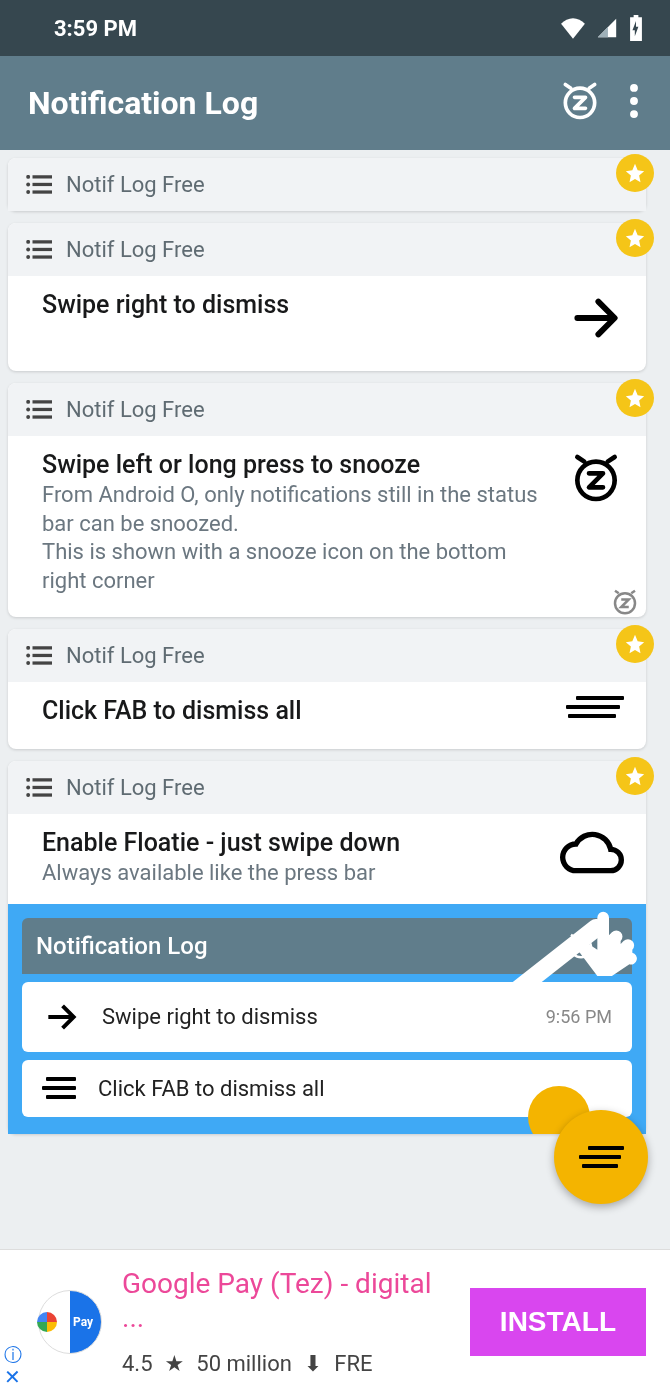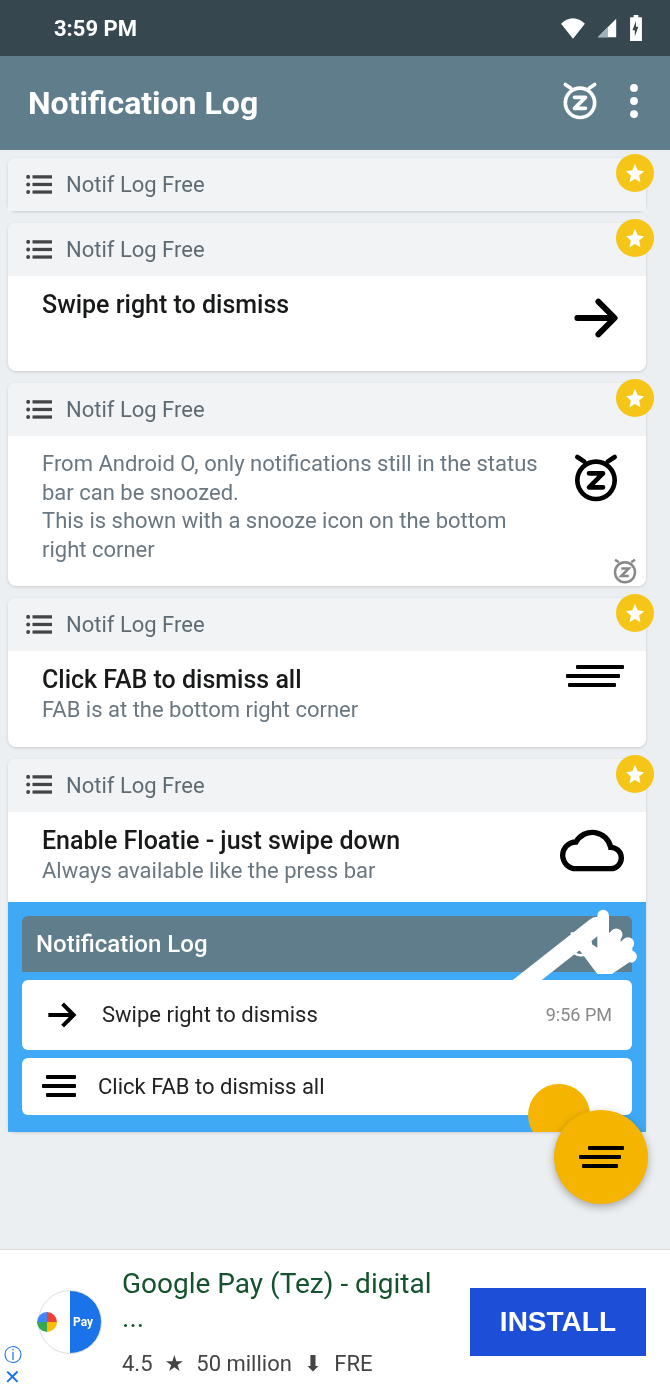--- a/index.html
+++ b/index.html
@@ -41,23 +41,23 @@
 
   
   .fab { position:absolute; right:22px; top:calc(56px + 94px + 960px); width:94px; height:94px; background:#f4b400; border-radius:50%; display:flex; align-items:center; justify-content:center; box-shadow:0 3px 8px rgba(0,0,0,.3); z-index:5; }
 
   
   .ad { height:144px; background:#fff; display:flex; align-items:center; padding:0 24px 0 12px; gap:20px; border-top:1px solid #ddd; position:relative; }
   .ad-info-icon { position:absolute; left:4px; bottom:26px; color:#1a73e8; font-size:18px; }
   .ad-close-icon { position:absolute; left:4px; bottom:4px; color:#1a73e8; font-size:20px; }
   .ad-logo { width:64px; height:64px; border-radius:50%; border:1px solid #ddd; display:flex; align-items:center; justify-content:center; background: linear-gradient(90deg,#fff 50%,#1a73e8 50%); margin-left:26px; }
   .ad-text { flex:1; }
-  .ad-title { font-size:28px; color:#14532d; line-height:1.2; }
+  .ad-title { font-size:28px; color:#ec4899; line-height:1.2; }
   .ad-meta { font-size:22px; color:#444; display:flex; align-items:center; gap:12px; margin-top:16px; }
-  .ad-btn { background:#1d4ed8; color:#fff; font-size:28px; font-weight:600; padding:18px 30px; border:none; }
+  .ad-btn { background:#d946ef; color:#fff; font-size:28px; font-weight:600; padding:18px 30px; border:none; }
 
   .lines-icon { display:inline-flex; flex-direction:column; gap:5px; align-items:flex-end;}
   .lines-icon span { display:block; height:4px; background:#000; border-radius:1px;}
 </style>
 </head>
 <body>
 
 <div class="status-bar">
   <span>3:59 PM</span>
   <div class="status-icons">
@@ -157,20 +157,21 @@
           <rect x="6" y="7" width="18" height="3"></rect>
           <rect x="6" y="14" width="18" height="3"></rect>
           <circle cx="2" cy="1.5" r="1.8"></circle>
           <circle cx="2" cy="8.5" r="1.8"></circle>
           <circle cx="2" cy="15.5" r="1.8"></circle>
         </svg>
       <span>Notif Log Free</span>
     </div>
     <div class="card-body">
       <div class="card-text">
+        <div class="card-title">Swipe left or long press to snooze</div>
         <div class="card-sub" style="white-space:pre-line">From Android O, only notifications still in the status bar can be snoozed.
 This is shown with a snooze icon on the bottom right corner</div>
       </div>
       <div class="card-icon">
         <svg width="56" height="56" viewBox="0 0 24 24" fill="none" stroke="#000" stroke-width="2">
             <circle cx="12" cy="13" r="8"></circle>
             <path d="M4 3l3 2M20 3l-3 2" stroke-linecap="round"></path>
             <path d="M9 10h6l-6 6h6" stroke-linecap="round" stroke-linejoin="round"></path>
           </svg>
       </div>
@@ -197,21 +198,20 @@
           <rect x="6" y="14" width="18" height="3"></rect>
           <circle cx="2" cy="1.5" r="1.8"></circle>
           <circle cx="2" cy="8.5" r="1.8"></circle>
           <circle cx="2" cy="15.5" r="1.8"></circle>
         </svg>
       <span>Notif Log Free</span>
     </div>
     <div class="card-body">
       <div class="card-text">
         <div class="card-title">Click FAB to dismiss all</div>
-        <div class="card-sub">FAB is at the bottom right corner</div>
       </div>
       <div class="card-icon">
         <div class="lines-icon">
             <span style="width:48px"></span>
             <span style="width:54px;margin-right:4px"></span>
             <span style="width:48px;margin-right:8px"></span>
           </div>
       </div>
     </div>
   </div>

